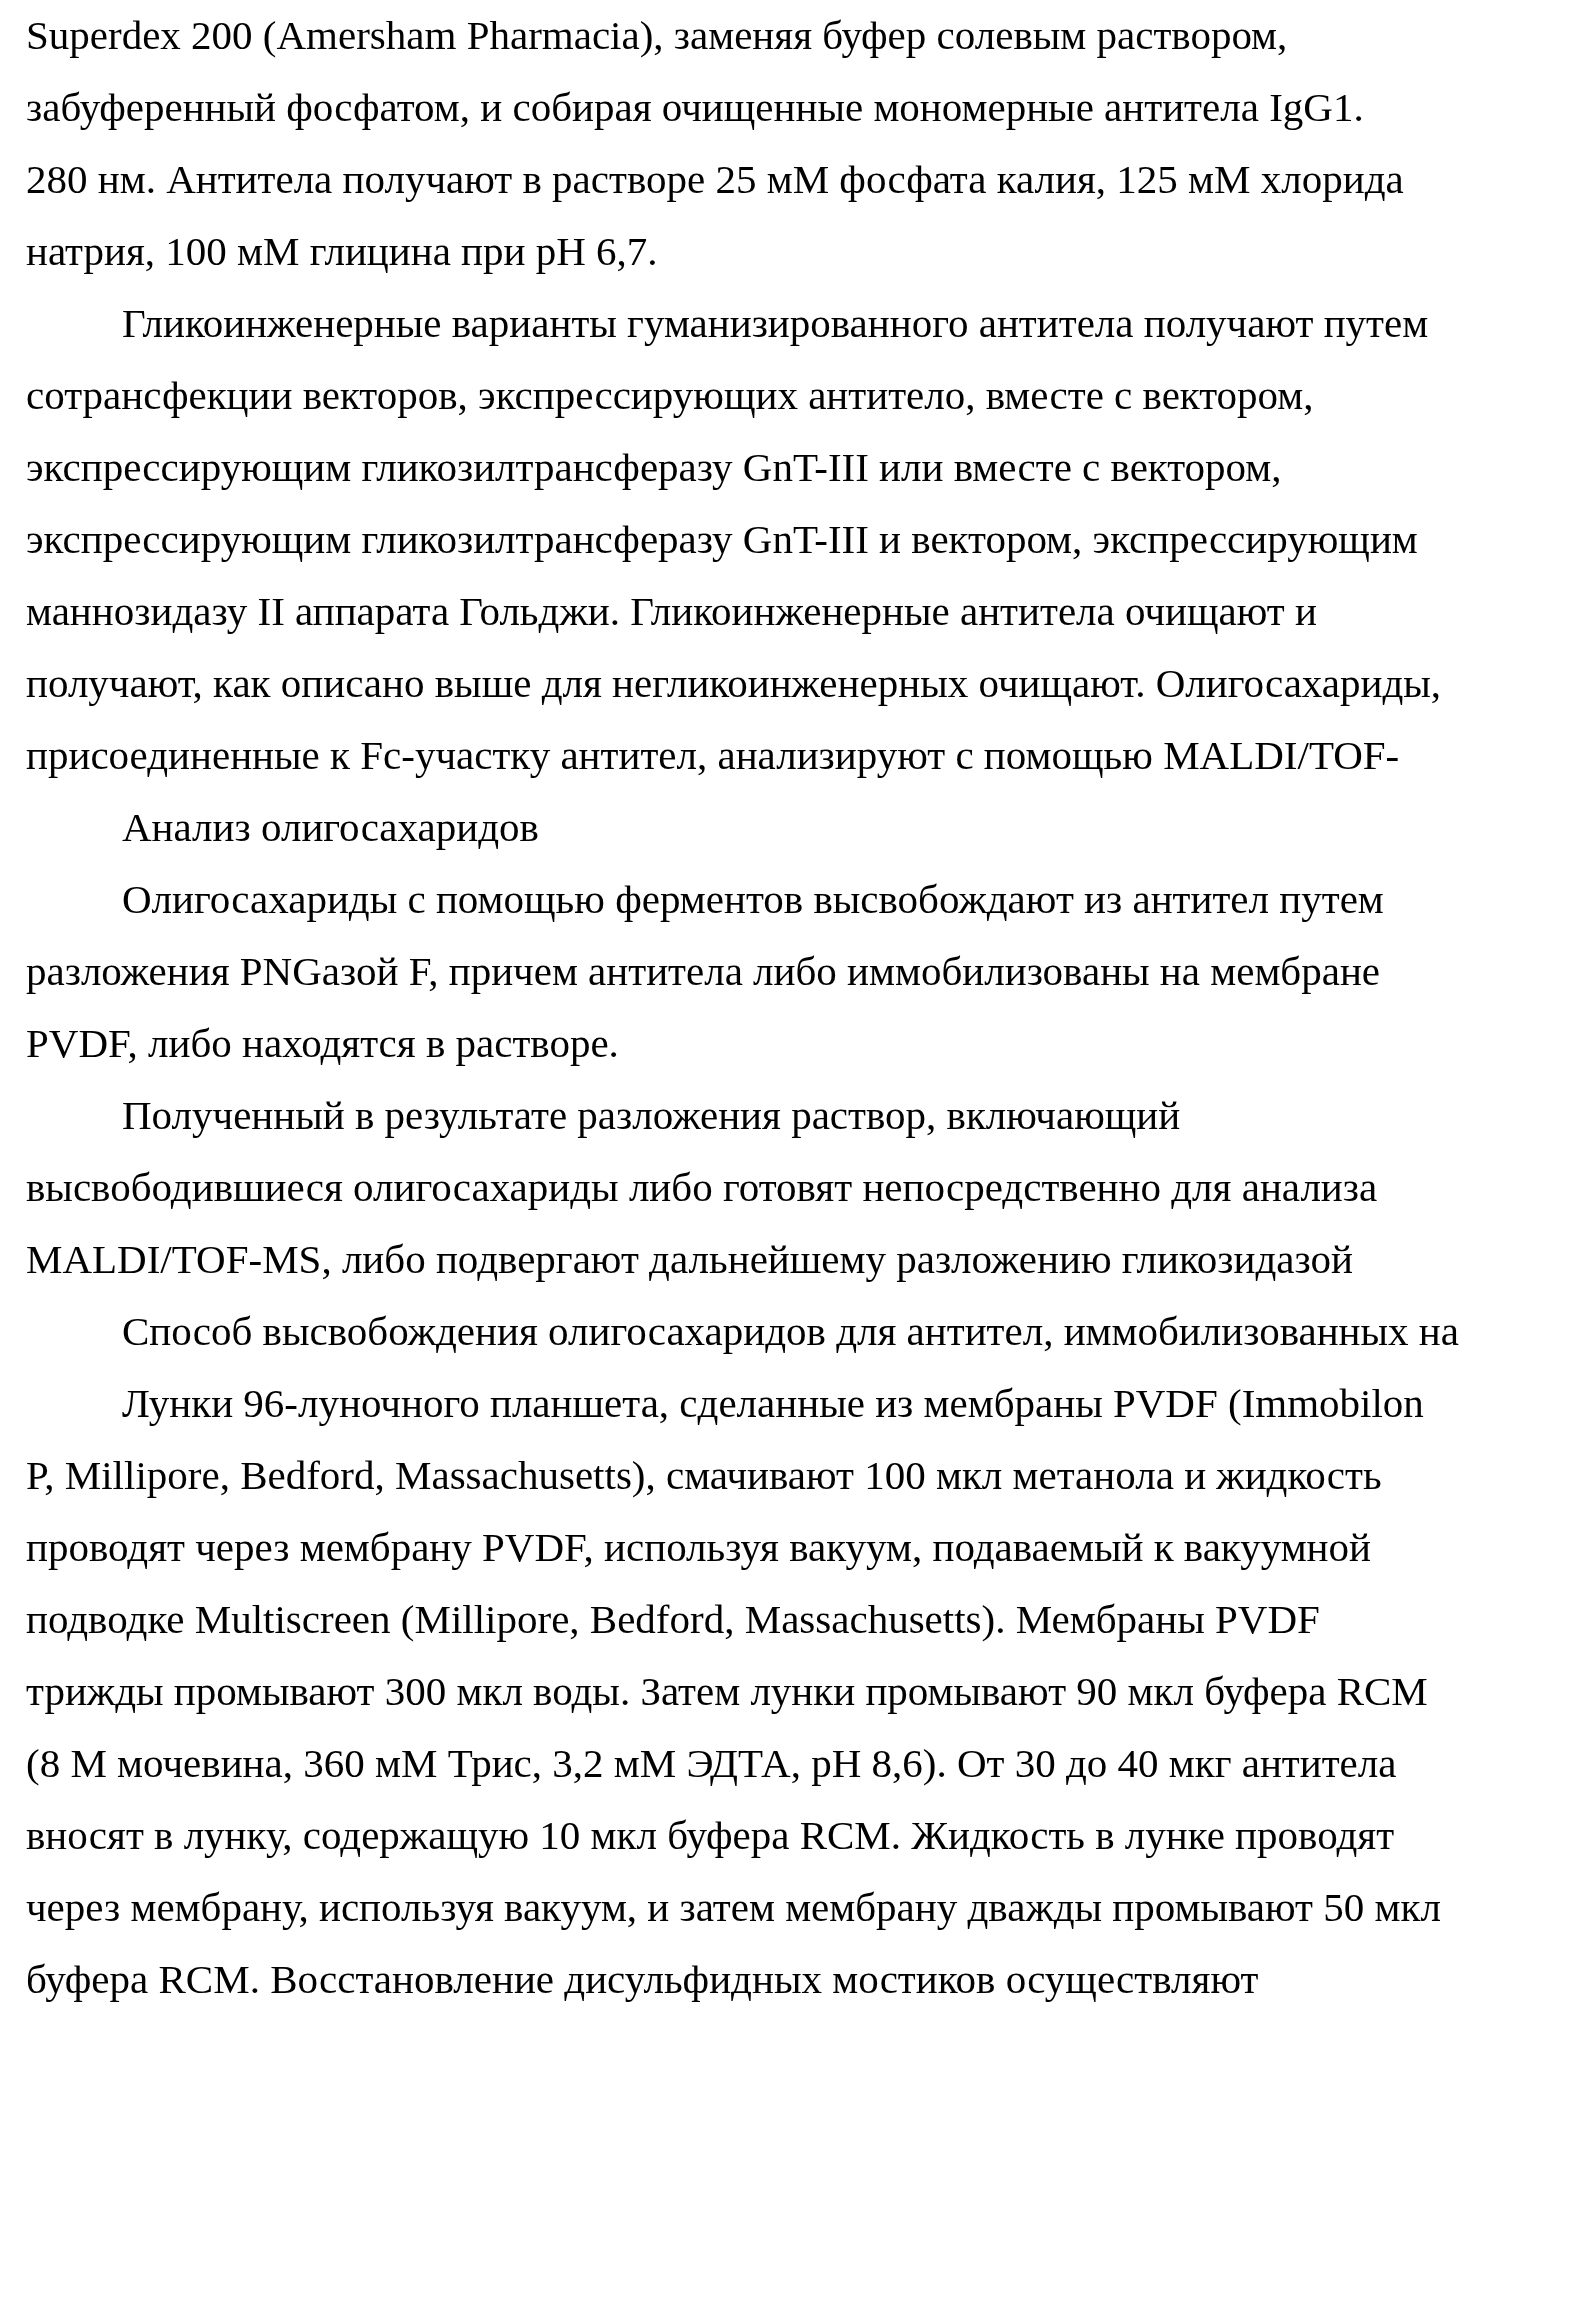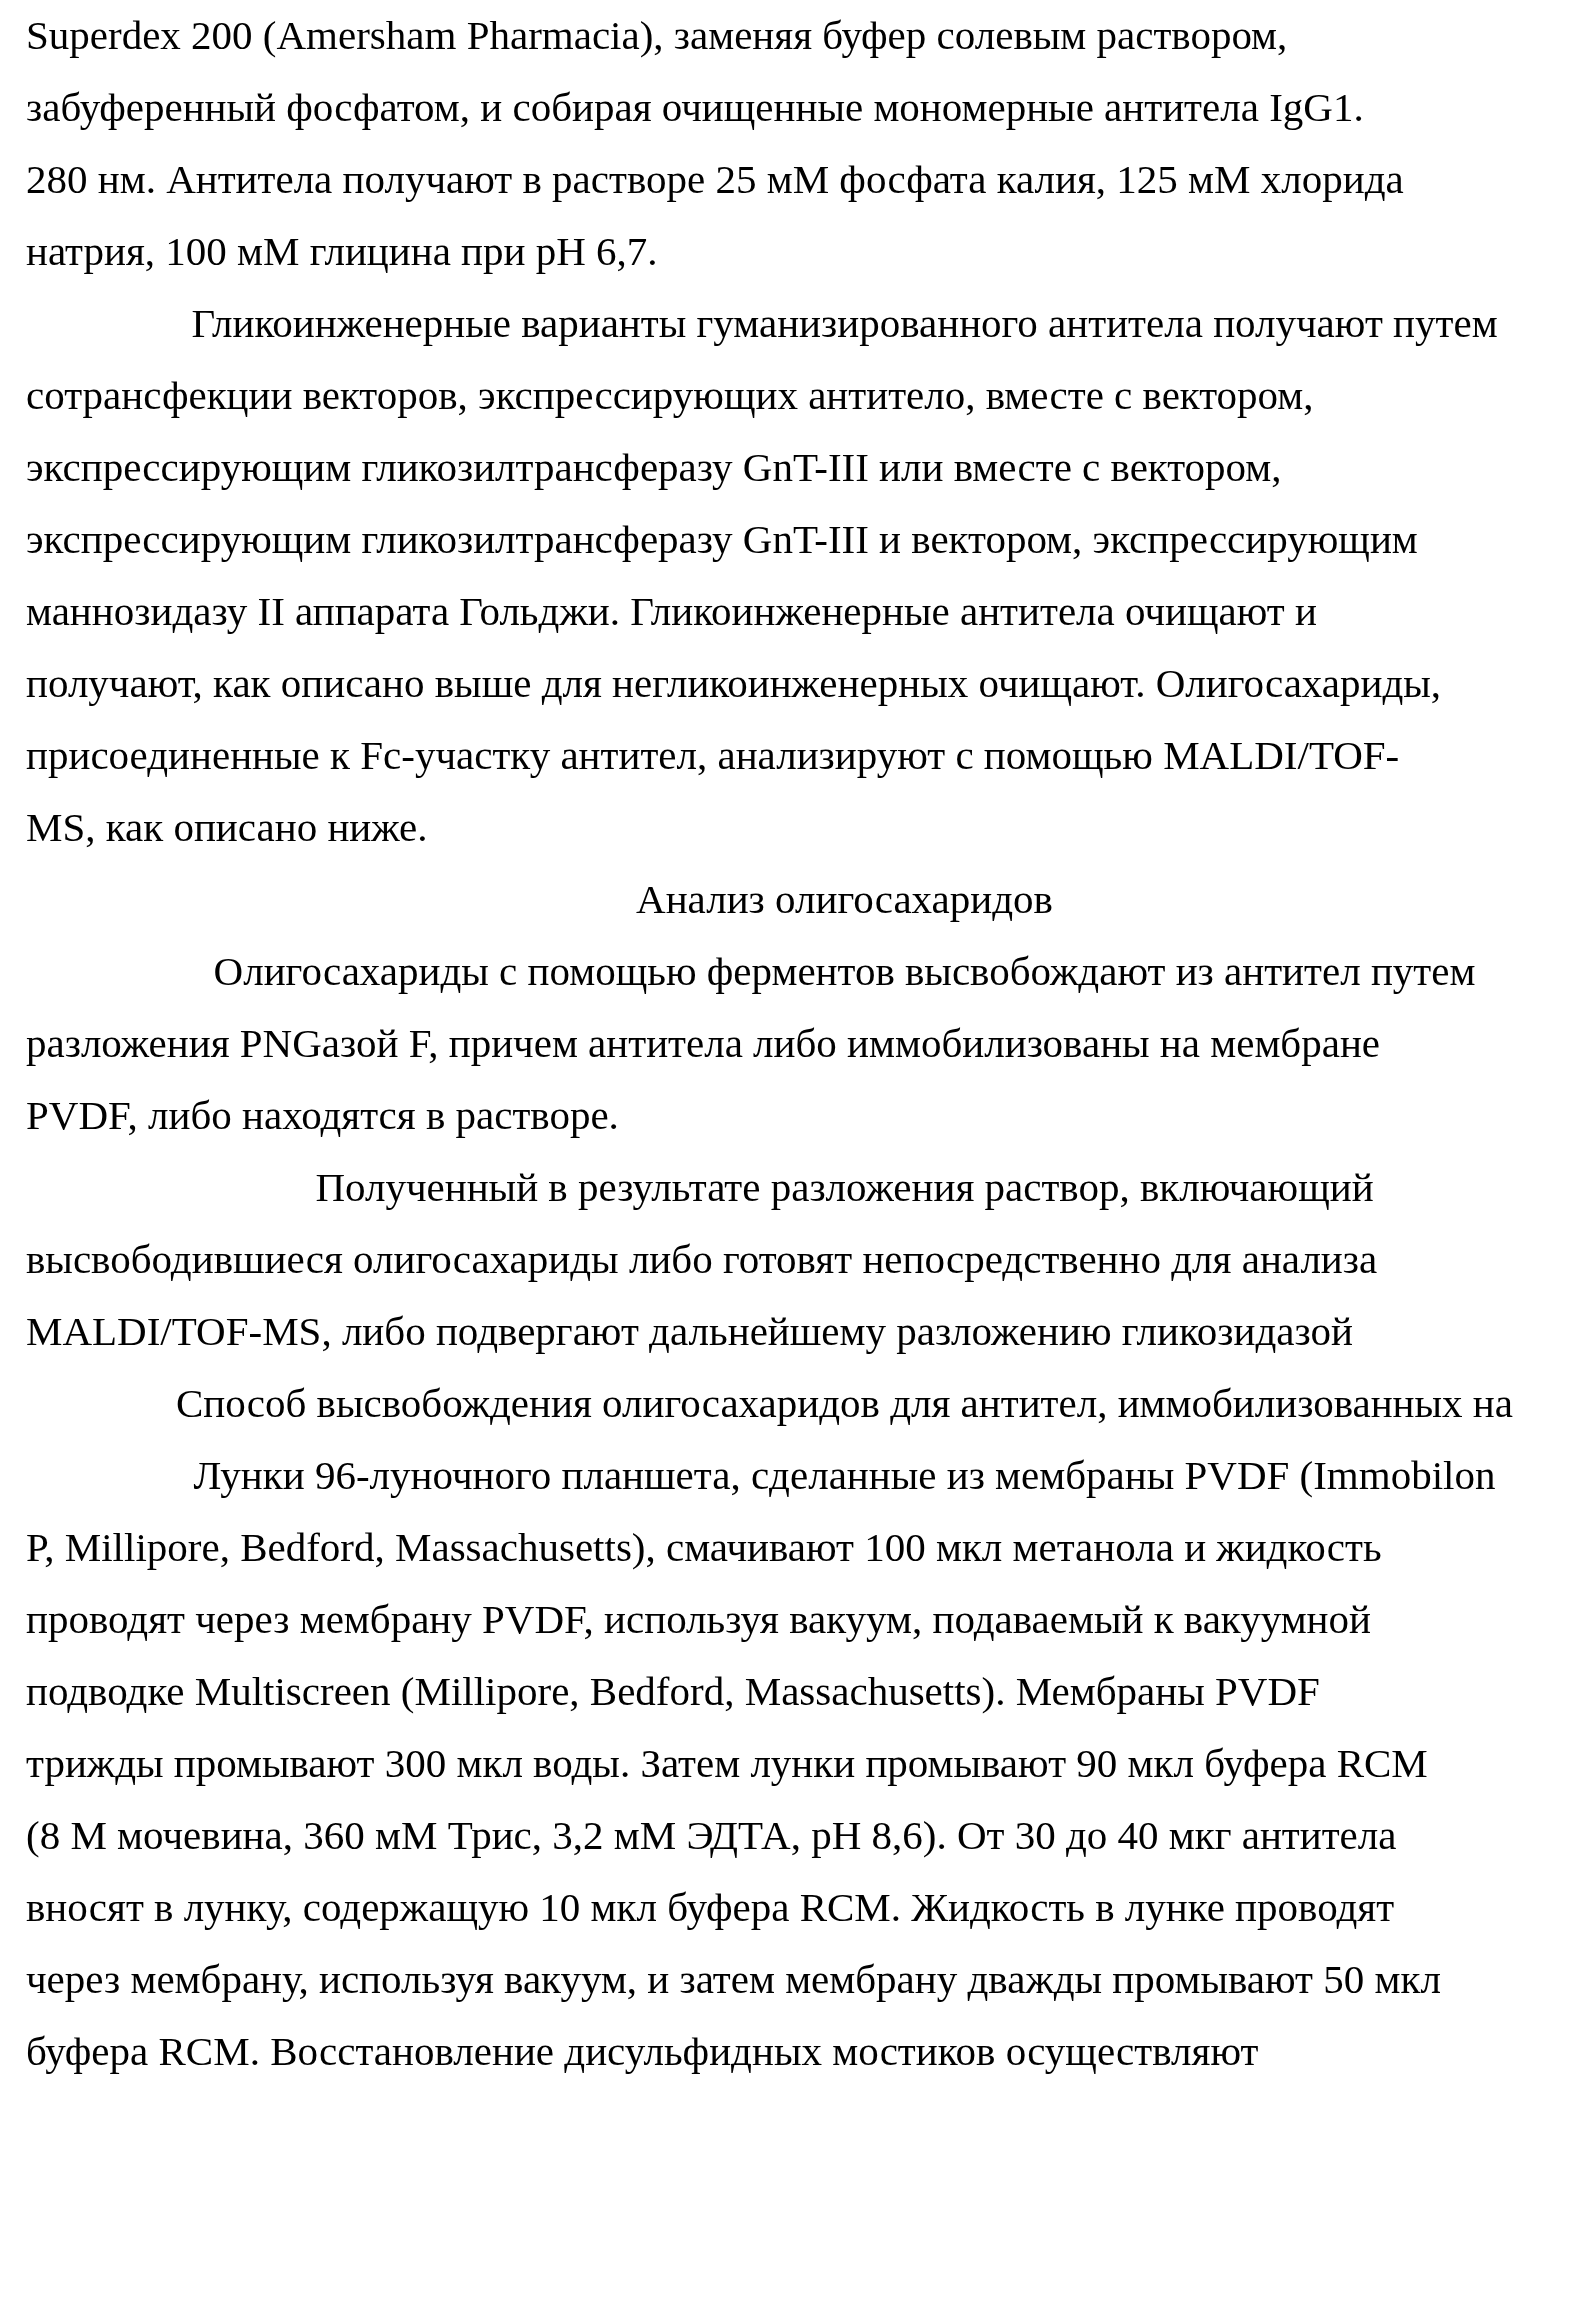--- a/index.html
+++ b/index.html
@@ -23,39 +23,37 @@
     line-height: 72px;
     color: #000000;
   }
   .line {
     display: block;
     white-space: nowrap;
     height: 72px;
   }
   .line.indent {
     padding-left: 96px;
-    text-align: center;
   }
 </style>
 </head>
 <body>
 
 <div class="page">
   <span class="line">Superdex 200 (Amersham Pharmacia), заменяя буфер солевым раствором,</span>
   <span class="line">забуференный фосфатом, и собирая очищенные мономерные антитела IgG1.</span>
   <span class="line">280 нм. Антитела получают в растворе 25 мМ фосфата калия, 125 мМ хлорида</span>
   <span class="line">натрия, 100 мМ глицина при pH 6,7.</span>
   <span class="line indent">Гликоинженерные варианты гуманизированного антитела получают путем</span>
   <span class="line">сотрансфекции векторов, экспрессирующих антитело, вместе с вектором,</span>
   <span class="line">экспрессирующим гликозилтрансферазу GnT-III или вместе с вектором,</span>
   <span class="line">экспрессирующим гликозилтрансферазу GnT-III и вектором, экспрессирующим</span>
   <span class="line">маннозидазу II аппарата Гольджи. Гликоинженерные антитела очищают и</span>
   <span class="line">получают, как описано выше для негликоинженерных очищают. Олигосахариды,</span>
   <span class="line">присоединенные к Fc-участку антител, анализируют с помощью MALDI/TOF-</span>
-  <span class="line">MS, как описано ниже.</span>
   <span class="line indent">Анализ олигосахаридов</span>
   <span class="line indent">Олигосахариды с помощью ферментов высвобождают из антител путем</span>
   <span class="line">разложения PNGазой F, причем антитела либо иммобилизованы на мембране</span>
   <span class="line">PVDF, либо находятся в растворе.</span>
   <span class="line indent">Полученный в результате разложения раствор, включающий</span>
   <span class="line">высвободившиеся олигосахариды либо готовят непосредственно для анализа</span>
   <span class="line">MALDI/TOF-MS, либо подвергают дальнейшему разложению гликозидазой</span>
   <span class="line indent">Способ высвобождения олигосахаридов для антител, иммобилизованных на</span>
   <span class="line indent">Лунки 96-луночного планшета, сделанные из мембраны PVDF (Immobilon</span>
   <span class="line">P, Millipore, Bedford, Massachusetts), смачивают 100 мкл метанола и жидкость</span>

